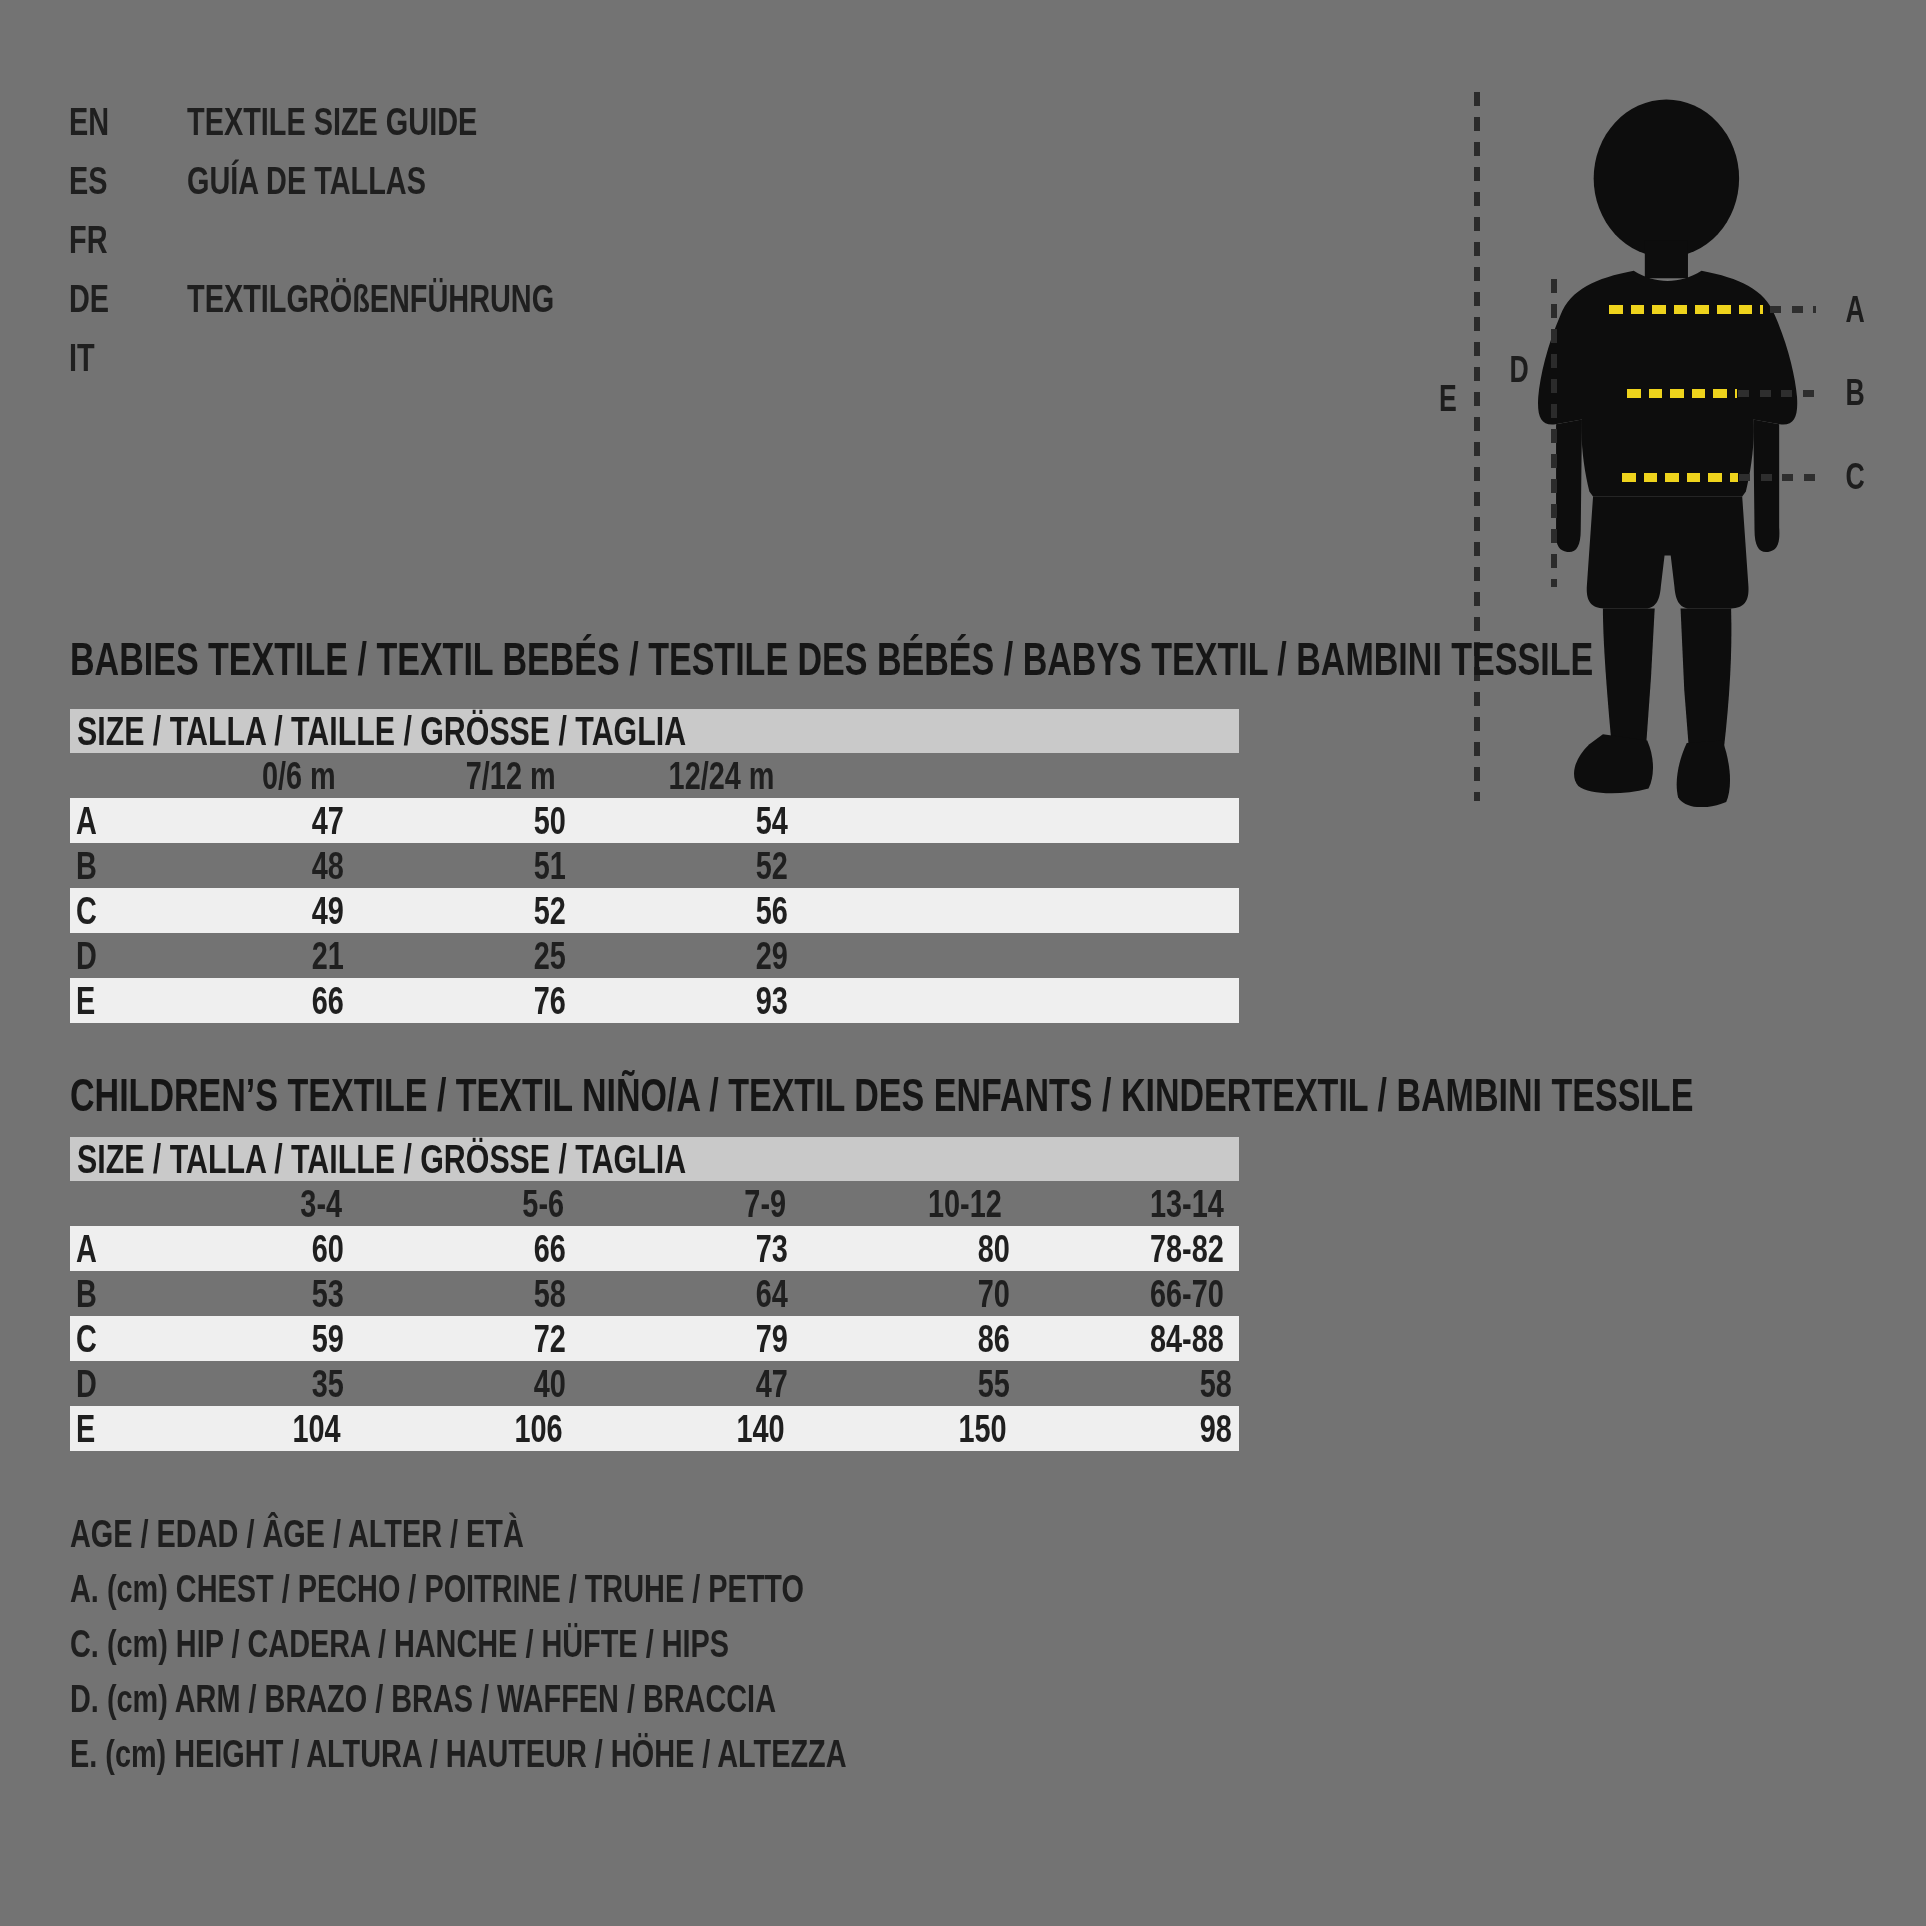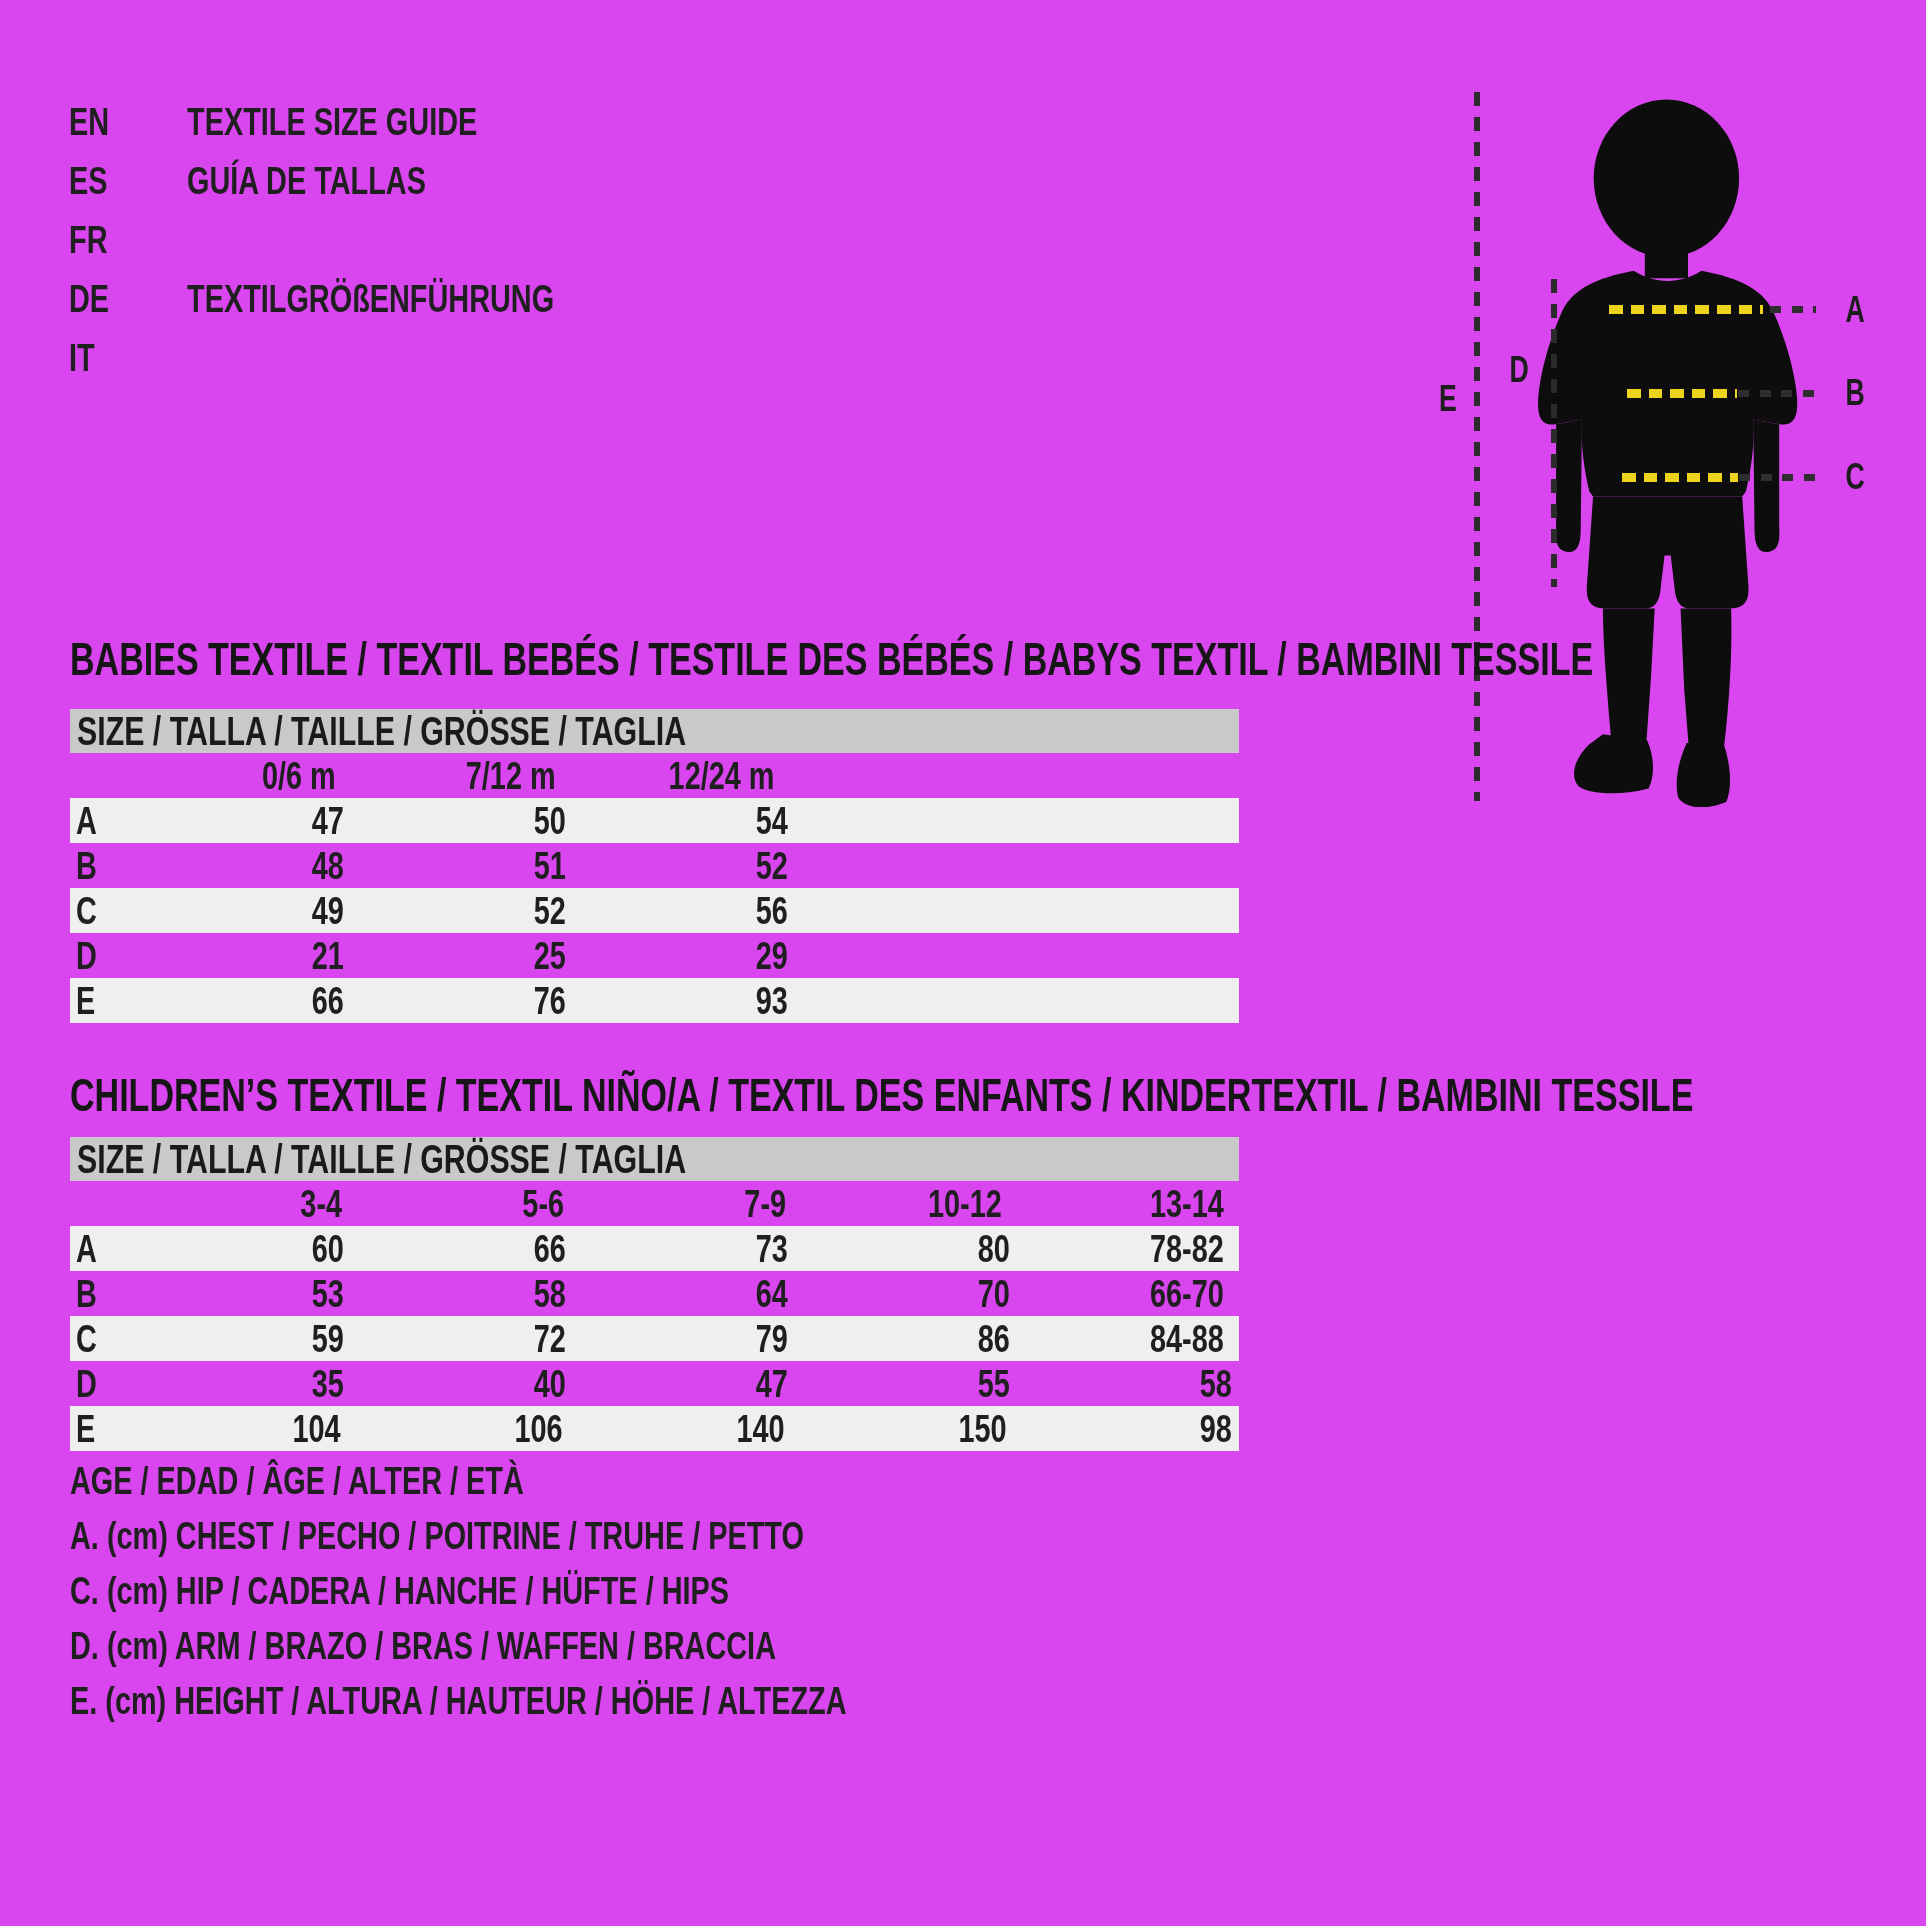--- a/index.html
+++ b/index.html
@@ -1,17 +1,17 @@
 <!DOCTYPE html>
 <html style="font-size:10px"><head>
 <meta charset="utf-8">
 <style>
   html,body{margin:0;padding:0;background:#ffffff;}
   .page{
-    position:relative;width:1926px;height:1926px;background:#d946ef;overflow:hidden;
+    position:relative;width:1926px;height:1926px;background:#737373;overflow:hidden;
     font-family:"Liberation Sans",sans-serif;font-weight:700;color:#1f1f1f;
   }
   
   .cx{display:inline-block;transform:scaleX(0.74);transform-origin:50% 50%;white-space:nowrap;}
   .cx.left{transform-origin:0 50%;}
 
   
   .lang-block{position:absolute;left:69px;top:92px;}
   .lang-row{display:flex;height:59px;align-items:center;font-size:39px;}
   .lang-code{width:118px;}
@@ -24,21 +24,21 @@
   .size-table{position:absolute;left:70px;width:1169px;}
   .size-bar{height:44px;background:#c9c9c9;display:flex;align-items:center;padding-left:7px;box-sizing:border-box;font-size:41px;color:#1a1a1a;}
   .t-row{display:grid;align-items:center;height:45px;font-size:39px;}
   .grid-b{grid-template-columns:57px 222px 222px 222px 1fr;}
   .grid-c{grid-template-columns:57px 222px 222px 222px 222px 222px 1fr;}
   .t-row.shade{background:#efefef;}
   .cell{text-align:right;}
   .rowlabel{text-align:left;padding-left:6.2px;}
 
   
-  .legend{position:absolute;left:70px;top:1453px;}
+  .legend{position:absolute;left:70px;top:1506px;}
   .legend-row{height:55px;line-height:55px;font-size:39px;}
 
   
   .fig-svg{position:absolute;left:1386px;top:86px;width:493px;height:721px;}
   .vdash{position:absolute;width:6.2px;background:repeating-linear-gradient(to bottom,#2b2b2b 0 13.6px,transparent 13.6px 25px);}
   .ydots{position:absolute;height:8.6px;background:repeating-linear-gradient(to right,#eed31c 0 13.6px,transparent 13.6px 21.6px);}
   .ddots{position:absolute;height:6.8px;background:repeating-linear-gradient(to right,#2e2e2e 0 11px,transparent 11px 21.6px);}
   .fig-label{position:absolute;width:62px;text-align:center;font-size:36px;line-height:44px;color:#1d1d1d;}
 </style>
 </head>

